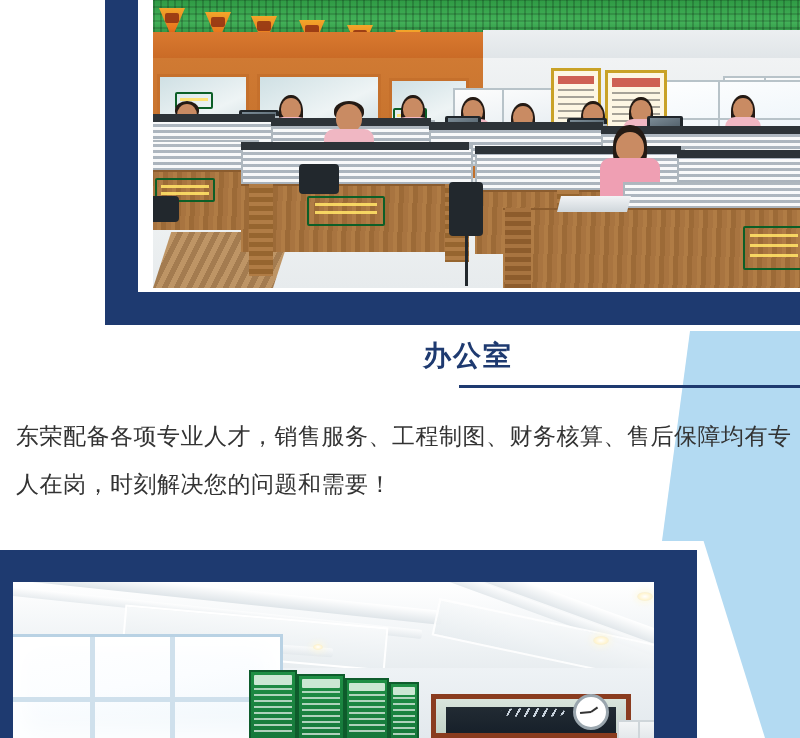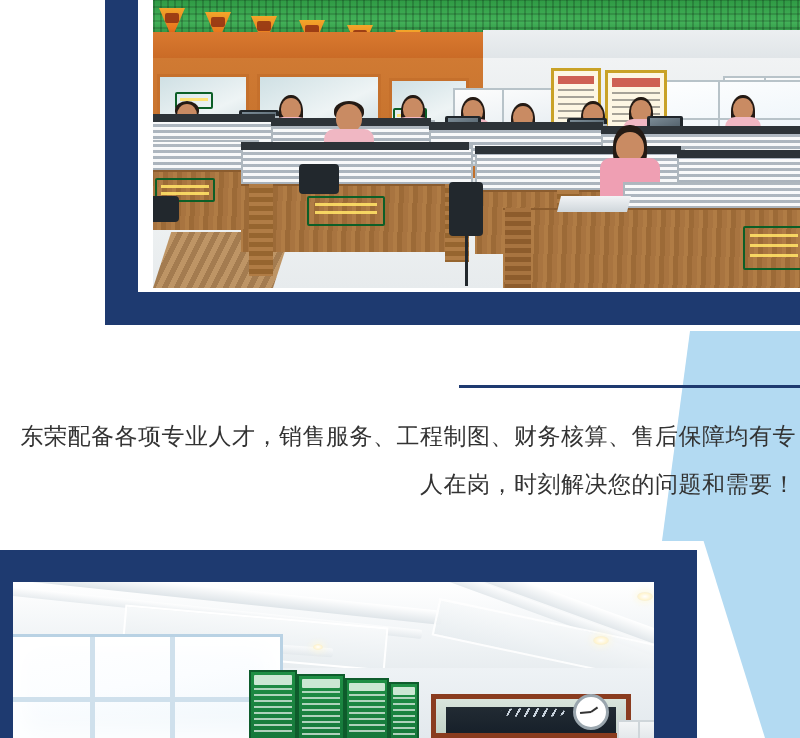--- a/index.html
+++ b/index.html
@@ -108,21 +108,20 @@
   .body-copy {
     position: absolute;
     left: 16px;
     top: 412px;
     width: 780px;
     z-index: 6;
     font-size: 23px;
     line-height: 48px;
     color: #333333;
     letter-spacing: 0.5px;
-    text-align: right;
   }
   .body-copy p { margin: 0; }
 
   
   .bottom-frame {
     position: absolute;
     left: 0;
     top: 550px;
     width: 697px;
     height: 188px;
@@ -524,20 +523,21 @@
       <div class="chair" style="left:296px; top:182px; width:34px; height:54px;"></div>
       <div class="chair-leg" style="left:312px; top:234px; height:52px;"></div>
       <div class="chair" style="left:146px; top:164px; width:40px; height:30px;"></div>
       <div class="chair" style="left:-4px;  top:196px; width:30px; height:26px;"></div>
 
       <div style="position:absolute;left:406px;top:196px;width:70px;height:16px;background:linear-gradient(180deg,#f2f4f6,#cfd6db);transform:skewX(-14deg);"></div>
     </div>
   </div>
 
   <div class="heading-wrap">
+    <div class="heading-title" style="color: rgb(30, 58, 112);">办公室</div>
     <div class="heading-rule" style="background: rgb(30, 58, 112);"></div>
   </div>
 
   <div class="body-copy" style="color: rgb(51, 51, 51);">
     <p>东荣配备各项专业人才，销售服务、工程制图、财务核算、售后保障均有专人在岗，时刻解决您的问题和需要！</p>
   </div>
 
   <div class="bottom-frame" style="background: rgb(30, 58, 112);"></div>
 
   <div class="bottom-photo">

